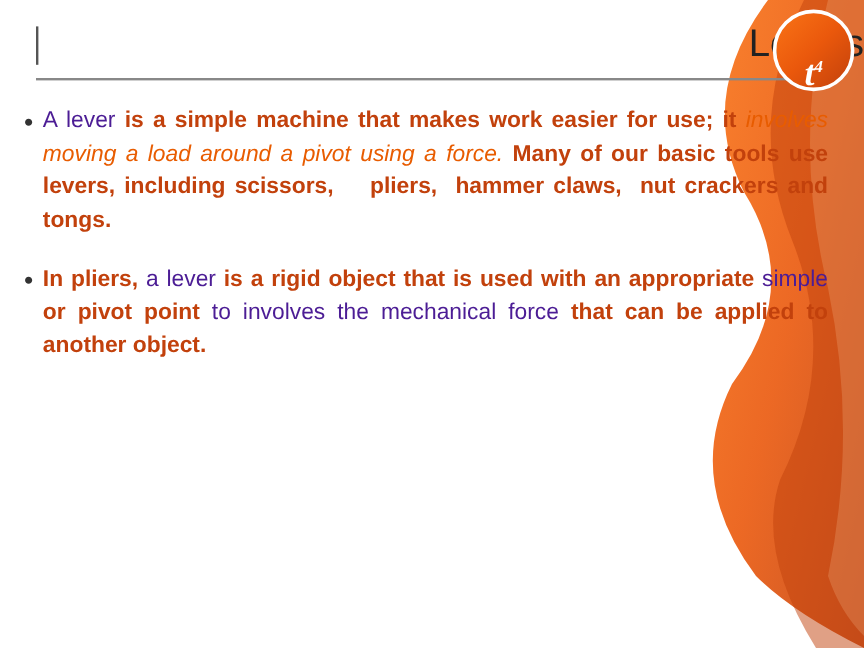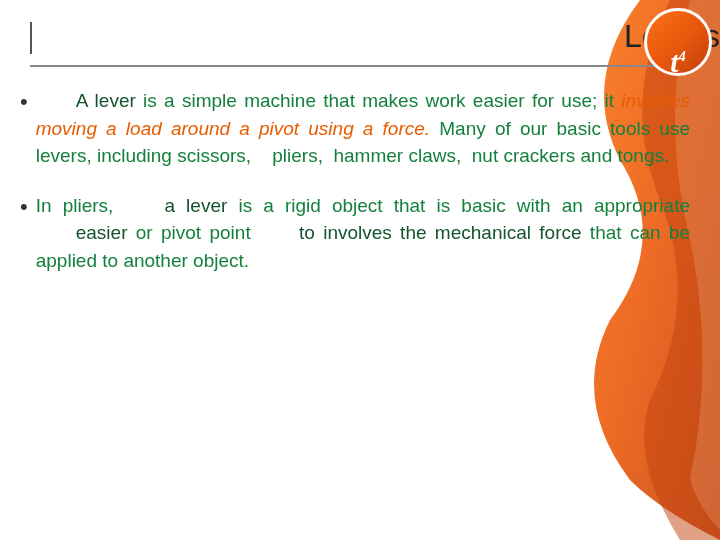--- a/index.html
+++ b/index.html
@@ -111,23 +111,23 @@
     }
 
     .bullet-text {
       font-size: 19px;
       line-height: 1.45;
       color: #111;
       text-align: justify;
     }
 
     
-    .orange { color: #14532d; margin-left: 40px; }
+    .orange { color: #4c1d95; }
     .orange-italic { color: #e85c00; font-style: italic; }
-    .black { color: #15803d; }
+    .black { color: #c2410c; font-weight: bold; }
   </style>
 </head>
 <body>
 
 <div class="bg-decoration">
   <svg class="wave-svg" viewBox="0 0 160 540" xmlns="http://www.w3.org/2000/svg">
     <defs>
       <linearGradient id="waveGrad" x1="0" y1="0" x2="1" y2="1">
         <stop offset="0%" stop-color="#f97316"></stop>
         <stop offset="50%" stop-color="#ea580c"></stop>
@@ -164,21 +164,21 @@
       <span class="orange-italic">involves moving a load around a pivot using a force.</span>
       <span class="black"> Many of our basic tools use levers, including scissors,&nbsp;&nbsp;&nbsp; pliers,&nbsp; hammer claws,&nbsp; nut crackers and tongs.</span>
     </span>
   </div>
 
   <div class="bullet-item">
     <span class="bullet-dot">•</span>
     <span class="bullet-text">
       <span class="black">In pliers, </span>
       <span class="orange">a lever</span>
-      <span class="black"> is a rigid object that is basic with an appropriate </span>
-      <span class="orange">easier</span>
+      <span class="black"> is a rigid object that is used with an appropriate </span>
+      <span class="orange">simple</span>
       <span class="black"> or pivot point </span>
       <span class="orange">to involves the mechanical force</span>
       <span class="black"> that can be applied to another object.</span>
     </span>
   </div>
 
 </div>
 
 </body></html>

